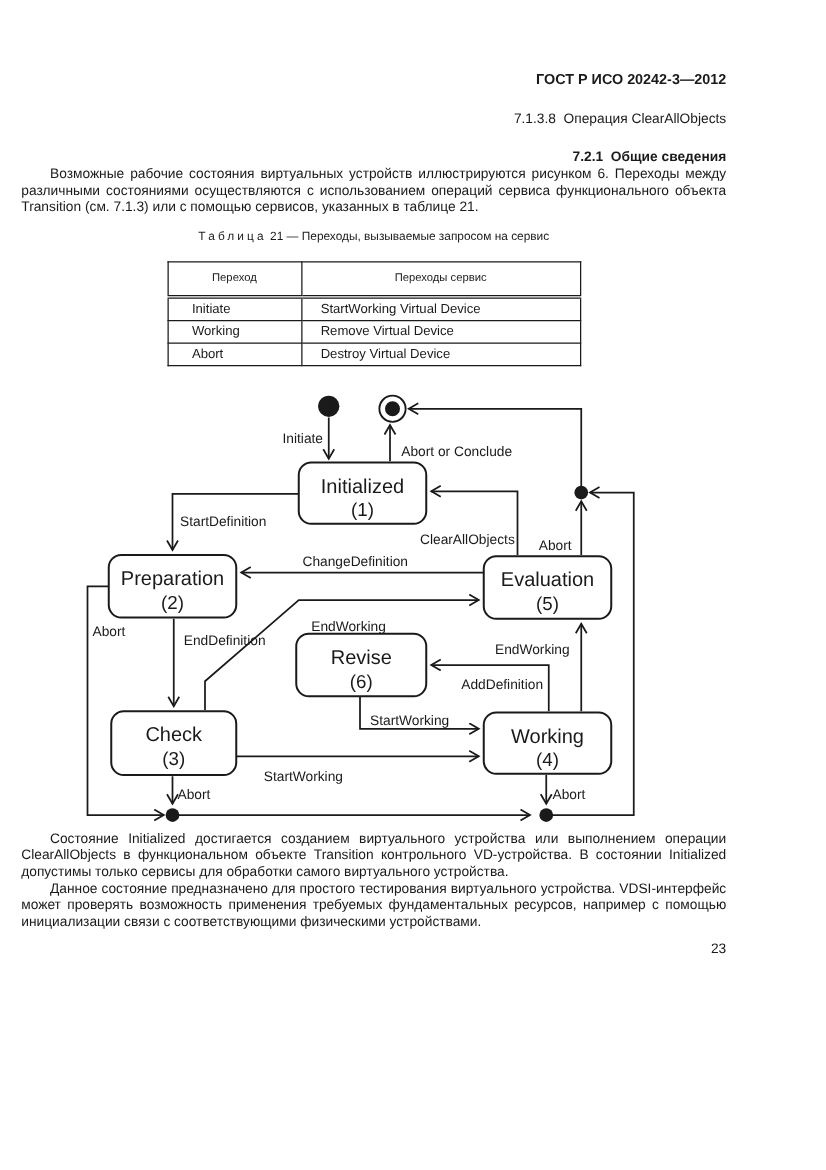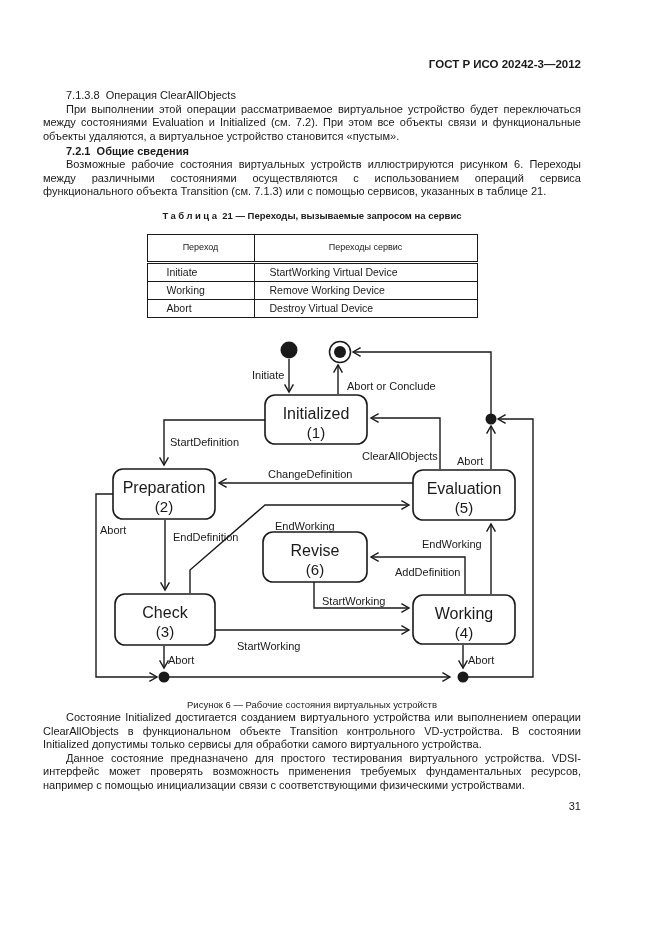--- a/index.html
+++ b/index.html
@@ -1,37 +1,37 @@
 <!DOCTYPE html>
 <html><head>
 <meta charset="utf-8">
 <style>
   html,body{margin:0;padding:0;background:#ffffff;}
   .page{
     position:relative;
     width:661px;height:936px;
     box-sizing:border-box;
-    padding:58px 80px 0 43px;
+    padding:58px 80px 0 17px;
     background:#fff;
     color:#1a1a1a;
     font-family:"Liberation Sans",sans-serif;
     font-size:11px;
     line-height:13.4px;
     overflow:hidden;
   }
   .doc-header{text-align:right;font-weight:bold;font-size:11.5px;}
-  p{margin:0;}
+  p{margin:0;text-align:right;}
   .body-par{text-align:justify;text-indent:23px;}
   .heading{font-weight:bold;text-indent:23px;}
   .plain-heading{text-indent:23px;}
   .h7138{margin-top:18px;}
   .h72{margin-top:13px;}
-  .h721{margin-top:2px;}
+  .h721{margin-top:17px;}
   .h722{margin-top:14px;}
-  .tbl-caption{margin-top:10px;text-align:center;font-size:9.5px;font-weight:bold;}
+  .tbl-caption{margin-top:10px;text-align:center;font-size:9.5px;}
   .tbl-caption .spaced{letter-spacing:2.5px;}
   table.transitions{
     border-collapse:collapse;
     table-layout:fixed;
     width:330px;
     margin:12px auto 16px auto;
     border:1.5px solid #1a1a1a;
   }
   table.transitions th{
     font-size:9px;font-weight:normal;
@@ -52,21 +52,20 @@
 </head>
 <body>
 
 <div class="page">
 
   <div class="doc-header">
     <span>ГОСТ Р ИСО 20242-3—2012</span>
   </div>
 
   <p class="plain-heading h7138">7.1.3.8&nbsp; Операция ClearAllObjects</p>
-  <p class="body-par">При выполнении этой операции рассматриваемое виртуальное устройство будет переключаться между состояниями Evaluation и Initialized (см. 7.2). При этом все объекты связи и функциональные объекты удаляются, а виртуальное устройство становится «пустым».</p>
 
   <p class="heading h721">7.2.1&nbsp; Общие сведения</p>
   <p class="body-par">Возможные рабочие состояния виртуальных устройств иллюстрируются рисунком 6. Переходы между различными состояниями осуществляются с использованием операций сервиса функционального объекта Transition (см. 7.1.3) или с помощью сервисов, указанных в таблице 21.</p>
 
   <div class="tbl-caption">
     <span class="spaced">Таблица</span><span> 21 — Переходы, вызываемые запросом на сервис</span>
   </div>
 
   <table class="transitions">
     <colgroup>
@@ -79,21 +78,21 @@
           <th>Переходы сервис</th>
         </tr>
       </thead>
     <tbody>
         <tr>
           <td>Initiate</td>
           <td>StartWorking Virtual Device</td>
         </tr>
         <tr>
           <td>Working</td>
-          <td>Remove Working Device</td>
+          <td>Remove Virtual Device</td>
         </tr>
         <tr>
           <td>Abort</td>
           <td>Destroy Virtual Device</td>
         </tr>
       </tbody>
   </table>
 
   <svg class="diagram" width="470" height="356" viewBox="0 0 470 356" xmlns="http://www.w3.org/2000/svg">
     <defs>
@@ -155,20 +154,19 @@
         <text x="379" y="304" font-size="15" text-anchor="middle" fill="#1a1a1a">(4)</text>
         <circle cx="406" cy="85" r="5.5" fill="#1a1a1a"></circle>
         <circle cx="79" cy="343" r="5.5" fill="#1a1a1a"></circle>
         <circle cx="378" cy="343" r="5.5" fill="#1a1a1a"></circle>
         <circle cx="204" cy="16" r="8.5" fill="#1a1a1a"></circle>
         <circle cx="255" cy="18" r="10.5" fill="#ffffff" stroke="#1a1a1a" stroke-width="1.5"></circle>
         <circle cx="255" cy="18" r="6" fill="#1a1a1a"></circle>
       </g>
   </svg>
 
-  <div class="fig-caption">Рисунок 6 — Рабочие состояния виртуальных устройств</div>
 
   <p class="body-par">Состояние Initialized достигается созданием виртуального устройства или выполнением операции ClearAllObjects в функциональном объекте Transition контрольного VD-устройства. В состоянии Initialized допустимы только сервисы для обработки самого виртуального устройства.</p>
   <p class="body-par">Данное состояние предназначено для простого тестирования виртуального устройства. VDSI-интерфейс может проверять возможность применения требуемых фундаментальных ресурсов, например с помощью инициализации связи с соответствующими физическими устройствами.</p>
 
-  <div class="page-num">31</div>
+  <div class="page-num">23</div>
 
 </div>
 
 </body></html>

